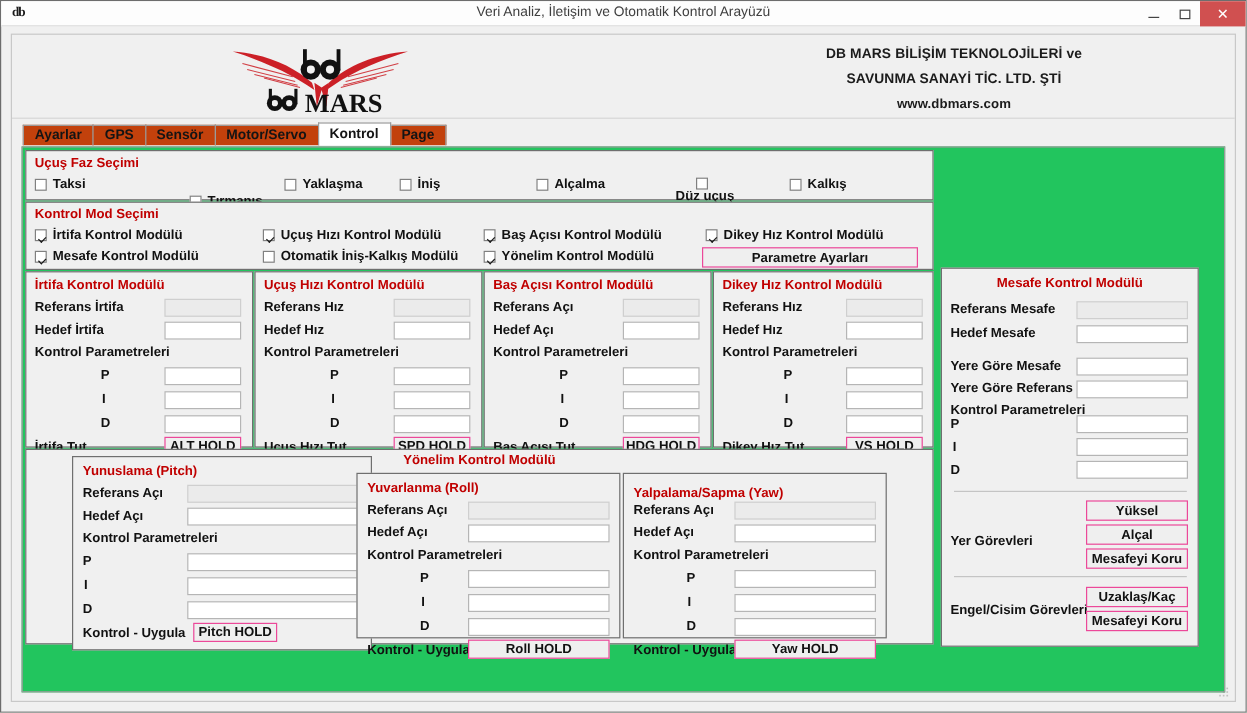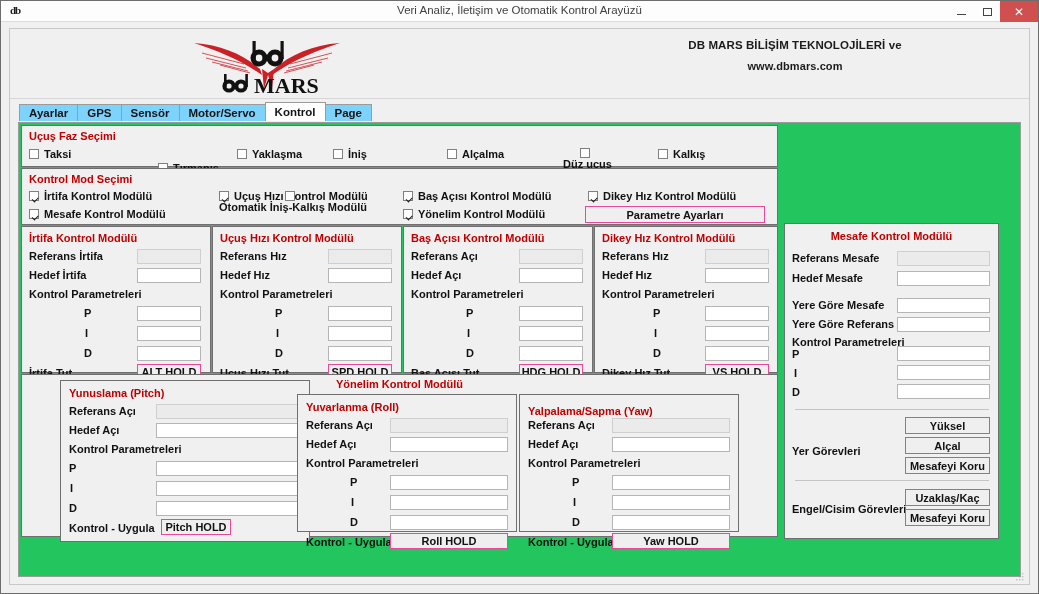--- a/index.html
+++ b/index.html
@@ -36,21 +36,21 @@
   .logo svg{display:block;}
   .company{position:absolute;left:560px;top:6px;width:450px;text-align:center;
            color:#1b1b1b;}
   .company div{font-weight:bold;font-size:11.5px;line-height:21px;letter-spacing:.1px;}
   .company .url{font-size:11px;}
 
   
   .tabstrip{position:relative;height:19px;margin-top:3px;padding-left:9px;
             display:flex;align-items:flex-end;}
   .tab{height:17px;line-height:16px;padding:0 9px;font-size:11.5px;font-weight:bold;
-       color:#141414;background:#7dd3fc;border:1px solid #9b9b9b;border-bottom:none;
+       color:#141414;background:#c2410c;border:1px solid #9b9b9b;border-bottom:none;
        margin-right:-1px;box-sizing:border-box;cursor:default;}
   .tab.active{background:#ffffff;height:19px;line-height:18px;position:relative;z-index:3;}
 
   
   .panel{position:absolute;background:#f0f0f0;border:1px solid #6f6f6f;
          box-sizing:border-box;}
   .ptitle{color:#c00000;font-weight:bold;font-size:11px;position:absolute;}
 
   .lbl{position:absolute;font-size:11px;font-weight:bold;color:#111;white-space:nowrap;}
   .fld{position:absolute;background:#ffffff;border:1px solid #b5b5b5;box-sizing:border-box;height:15px;}
@@ -125,20 +125,21 @@
             <rect x="42" y="43" width="2.6" height="13"></rect>
             <circle cx="59" cy="55" r="6.6"></circle>
               <circle cx="59" cy="55" r="2.6" fill="#f0f0f0"></circle>
             <rect x="63.3" y="43" width="2.6" height="13"></rect>
           </g>
           <text x="72" y="62" font-family="Liberation Serif, serif" font-size="22" font-weight="bold" fill="#111">MARS</text>
         </svg>
       </div>
       <div class="company">
         <div>DB MARS BİLİŞİM TEKNOLOJİLERİ ve</div>
+        <div>SAVUNMA SANAYİ TİC. LTD. ŞTİ</div>
         <div class="url">www.dbmars.com</div>
       </div>
     </div>
 
     <div class="tabstrip">
       <div class="tab">Ayarlar</div>
       <div class="tab">GPS</div>
       <div class="tab">Sensör</div>
       <div class="tab">Motor/Servo</div>
       <div class="tab active">Kontrol</div>
@@ -194,21 +195,21 @@
             <span>Baş Açısı Kontrol Modülü</span>
           </div>
         <div class="cb" style="left:566px;top:21px;">
             <i class="cbx on"></i>
             <span>Dikey Hız Kontrol Modülü</span>
           </div>
         <div class="cb" style="left:7px;top:39px;">
             <i class="cbx on"></i>
             <span>Mesafe Kontrol Modülü</span>
           </div>
-        <div class="cb" style="left:197px;top:22px;flex-direction:column;">
+        <div class="cb" style="left:197px;top:39px;">
             <i class="cbx"></i>
             <span>Otomatik İniş-Kalkış Modülü</span>
           </div>
         <div class="cb" style="left:381px;top:39px;">
             <i class="cbx on"></i>
             <span>Yönelim Kontrol Modülü</span>
           </div>
         <div class="btn" style="left:563px;top:37px;width:180px;height:17px;">Parametre Ayarları</div>
       </div>
 

